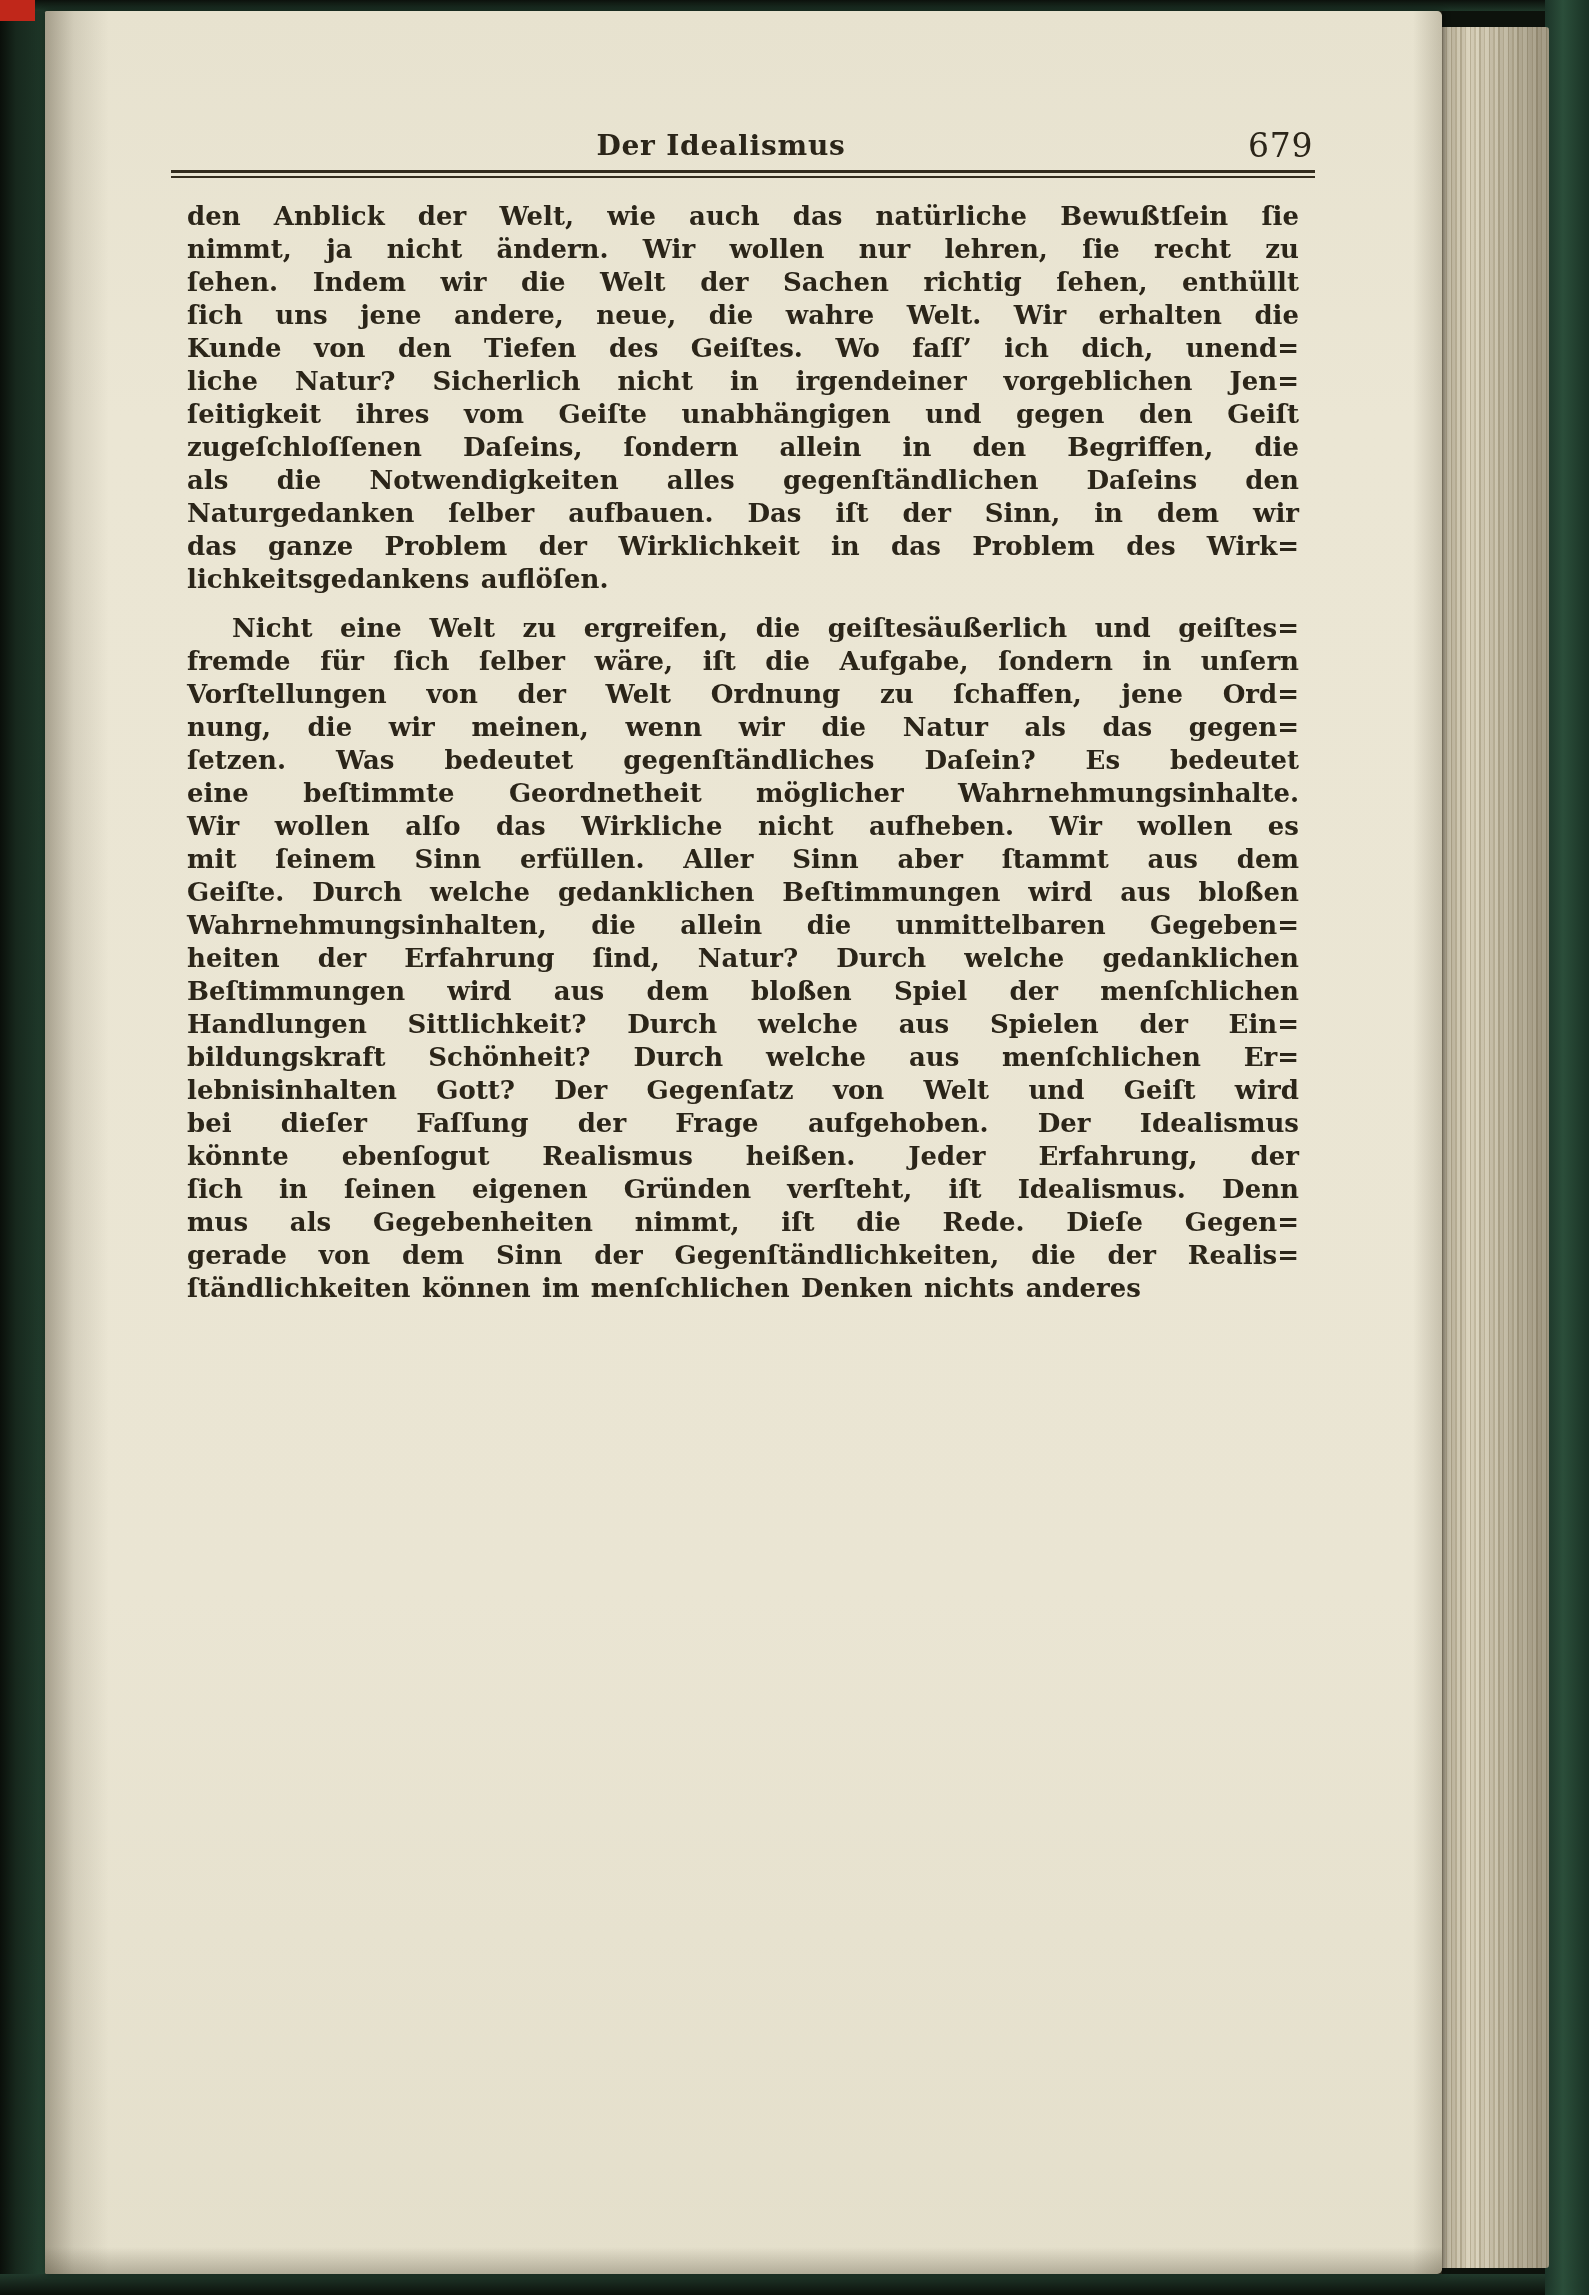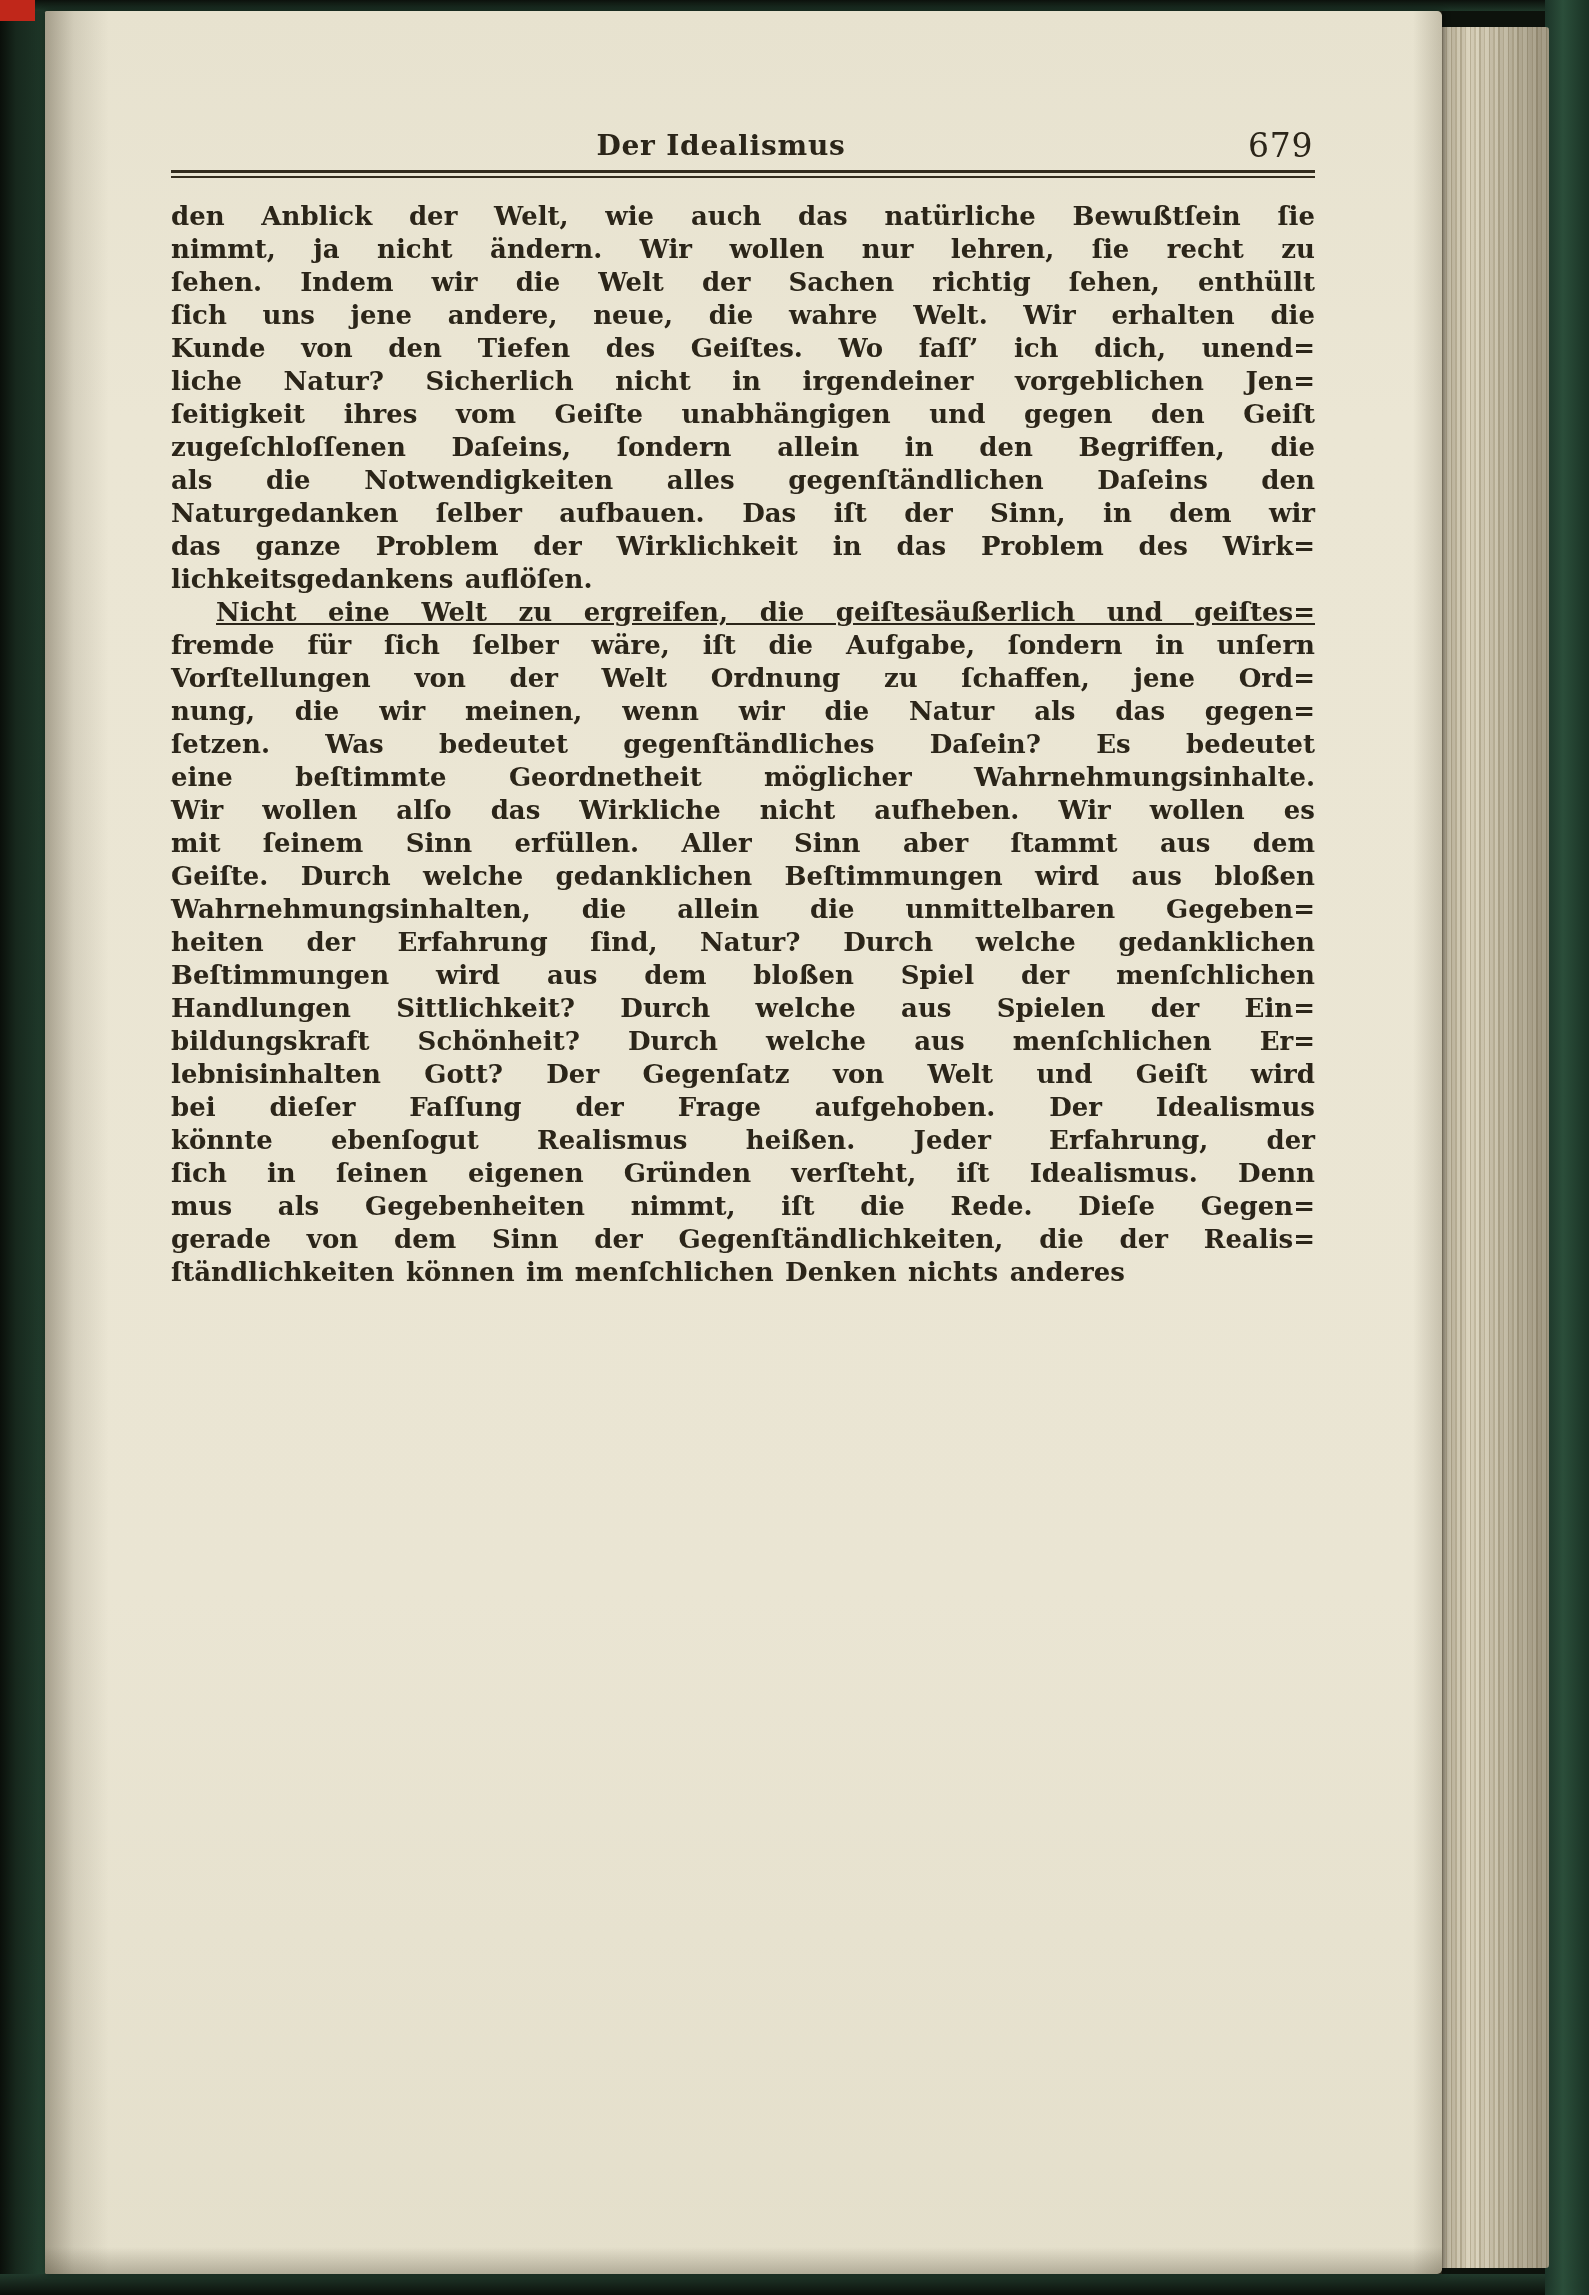--- a/index.html
+++ b/index.html
@@ -84,31 +84,30 @@
   .double-rule{
     height:3.2px;
     border-top:3.2px solid #332c1e;
     border-bottom:2.4px solid #332c1e;
     margin-bottom:22px;
   }
   .text-block{
     font-size:26px;line-height:33px;font-weight:600;
     word-spacing:2.4px;
   }
-  .para{margin:0;}
+  .para{margin:16px;}
   .line{
     text-align:justify;text-align-last:justify;
     white-space:nowrap;
   }
   .line.last{
     text-align:center;text-align-last:left;
   }
   .line.indent{
     padding-left:45px;
-    text-decoration:underline;
   }
 </style>
 </head>
 <body>
 
 <div class="book">
   <div class="cover-left"></div>
   <div class="cover-top"></div>
   <div class="cover-bottom"></div>
   <div class="cover-right"></div>

